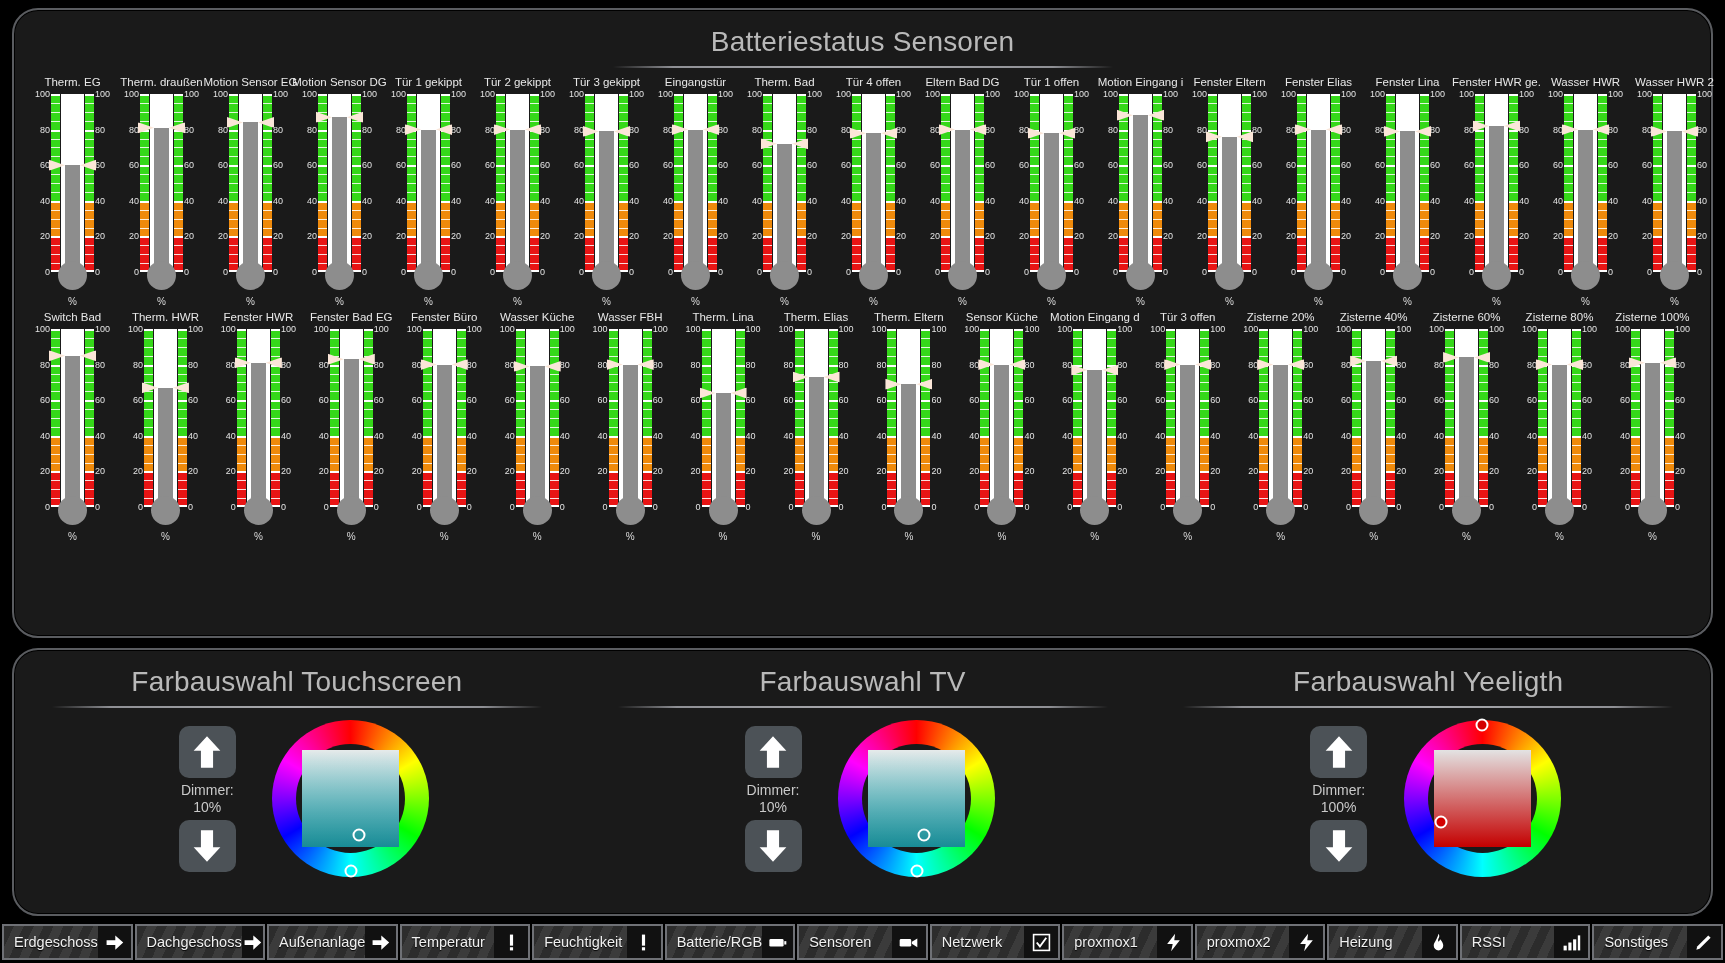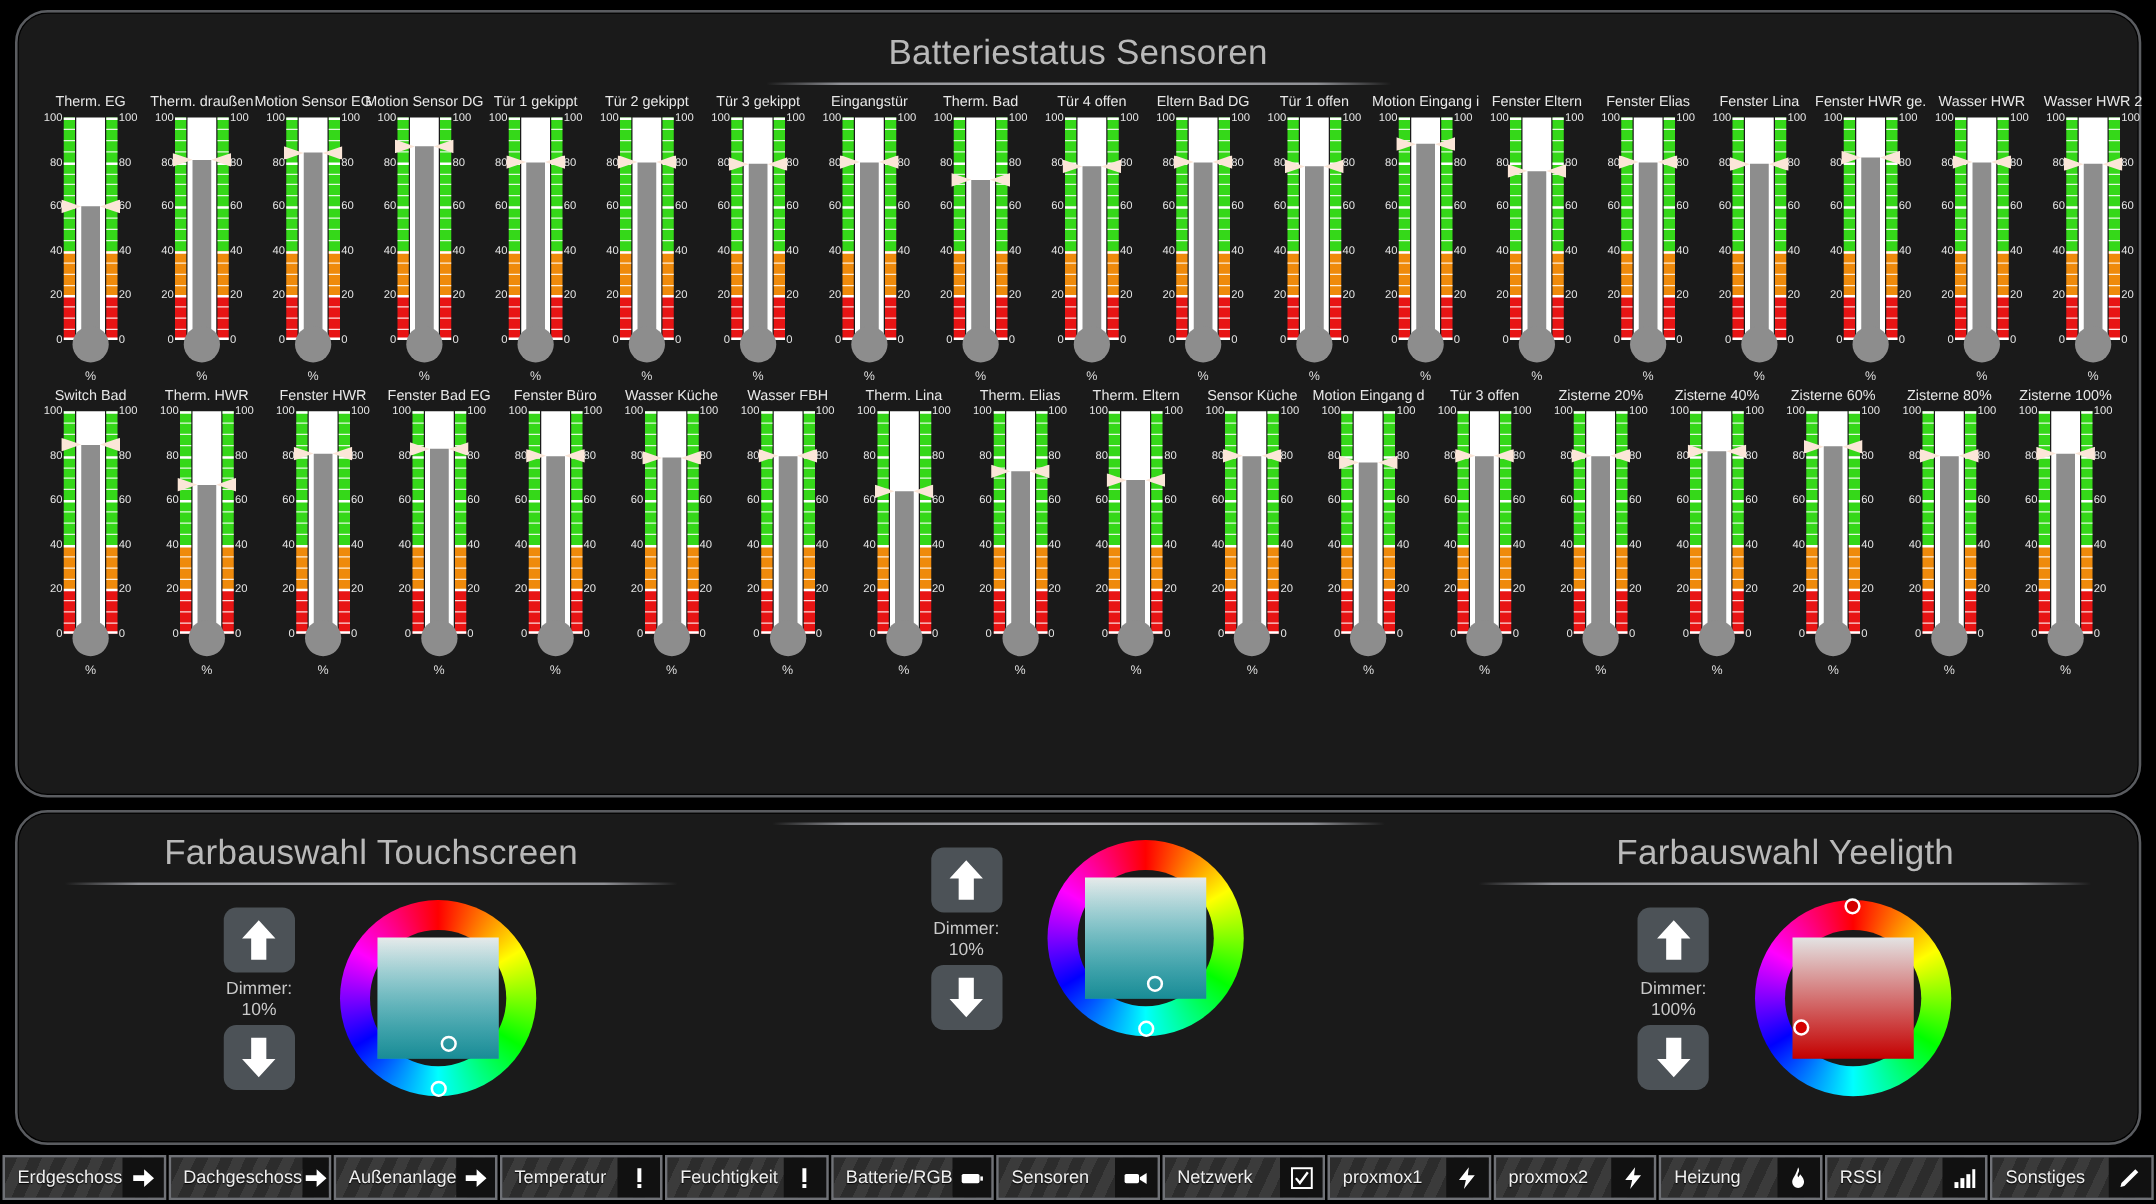--- a/index.html
+++ b/index.html
@@ -2907,20 +2907,21 @@
         <div class="wheel-wrap">
           <div class="wheel"></div>
           <div class="sq cyan"></div>
           <div class="handle hollow" style="left:55%;top:73%"></div>
           <div class="handle hollow" style="left:50%;top:96%"></div>
         </div>
       </div>
     </div>
 
     <div class="color-col">
+      <div class="panel-title">Farbauswahl TV</div>
       <div class="title-rule"></div>
       <div class="picker-row">
         <div class="dim-stack">
           <div class="arrow-btn">
             <svg viewBox="0 0 24 28">
                 <polygon points="12,1 23,13 17,13 17,27 7,27 7,13 1,13"></polygon>
               </svg>
           </div>
           <div class="dim-label">
             <div>Dimmer:</div>

